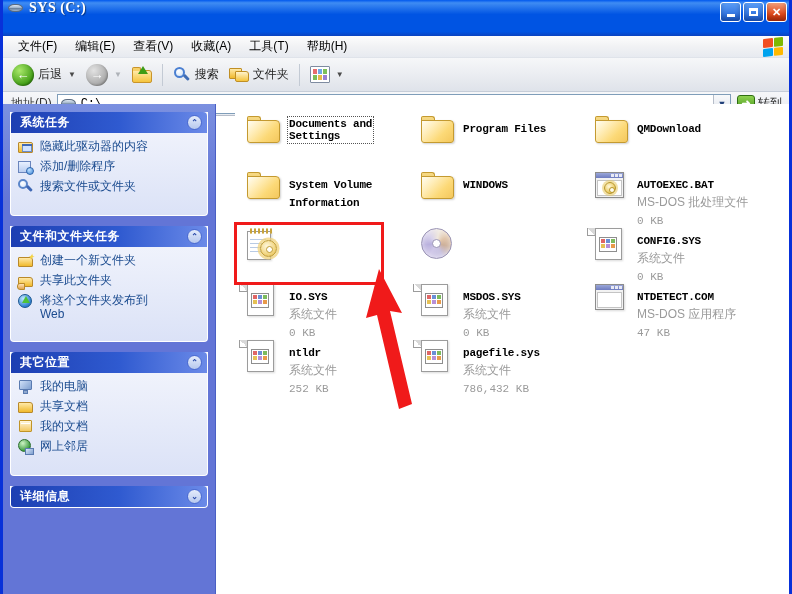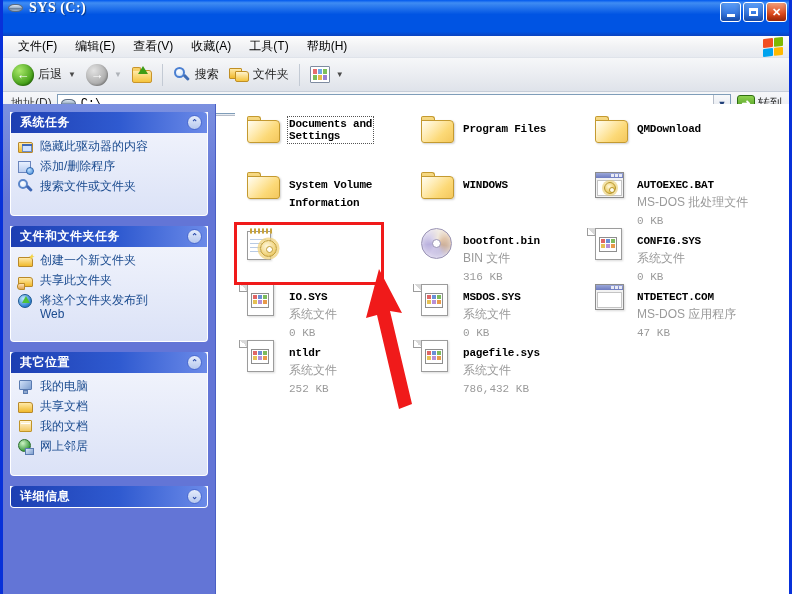--- a/index.html
+++ b/index.html
@@ -739,25 +739,20 @@
               <span class="big-folder"><span class="btab"></span><span class="bbody"></span></span>
             </span>
             <span class="fmeta">
               <span class="fname">WINDOWS</span>
             </span>
           </div>
           <div class="fitem">
             <span class="ficon">
               <span class="cdicon"><span class="disc"></span><span class="hole"></span></span>
             </span>
-            <span class="fmeta">
-              <span class="fname">bootfont.bin</span><br>
-              <span class="ftype cjk">BIN 文件</span><br>
-              <span class="fsize">316 KB</span>
-            </span>
           </div>
           <div class="fitem">
             <span class="ficon">
               <span class="sysfile"><span class="pg"></span><span class="fold"></span>
                 <span class="mini"><span class="mtb"></span><span class="grid">
                       <i class="g-r"></i>
                       <i class="g-b"></i>
                       <i class="g-g"></i>
                       <i class="g-y"></i>
                       <i class="g-p"></i>

